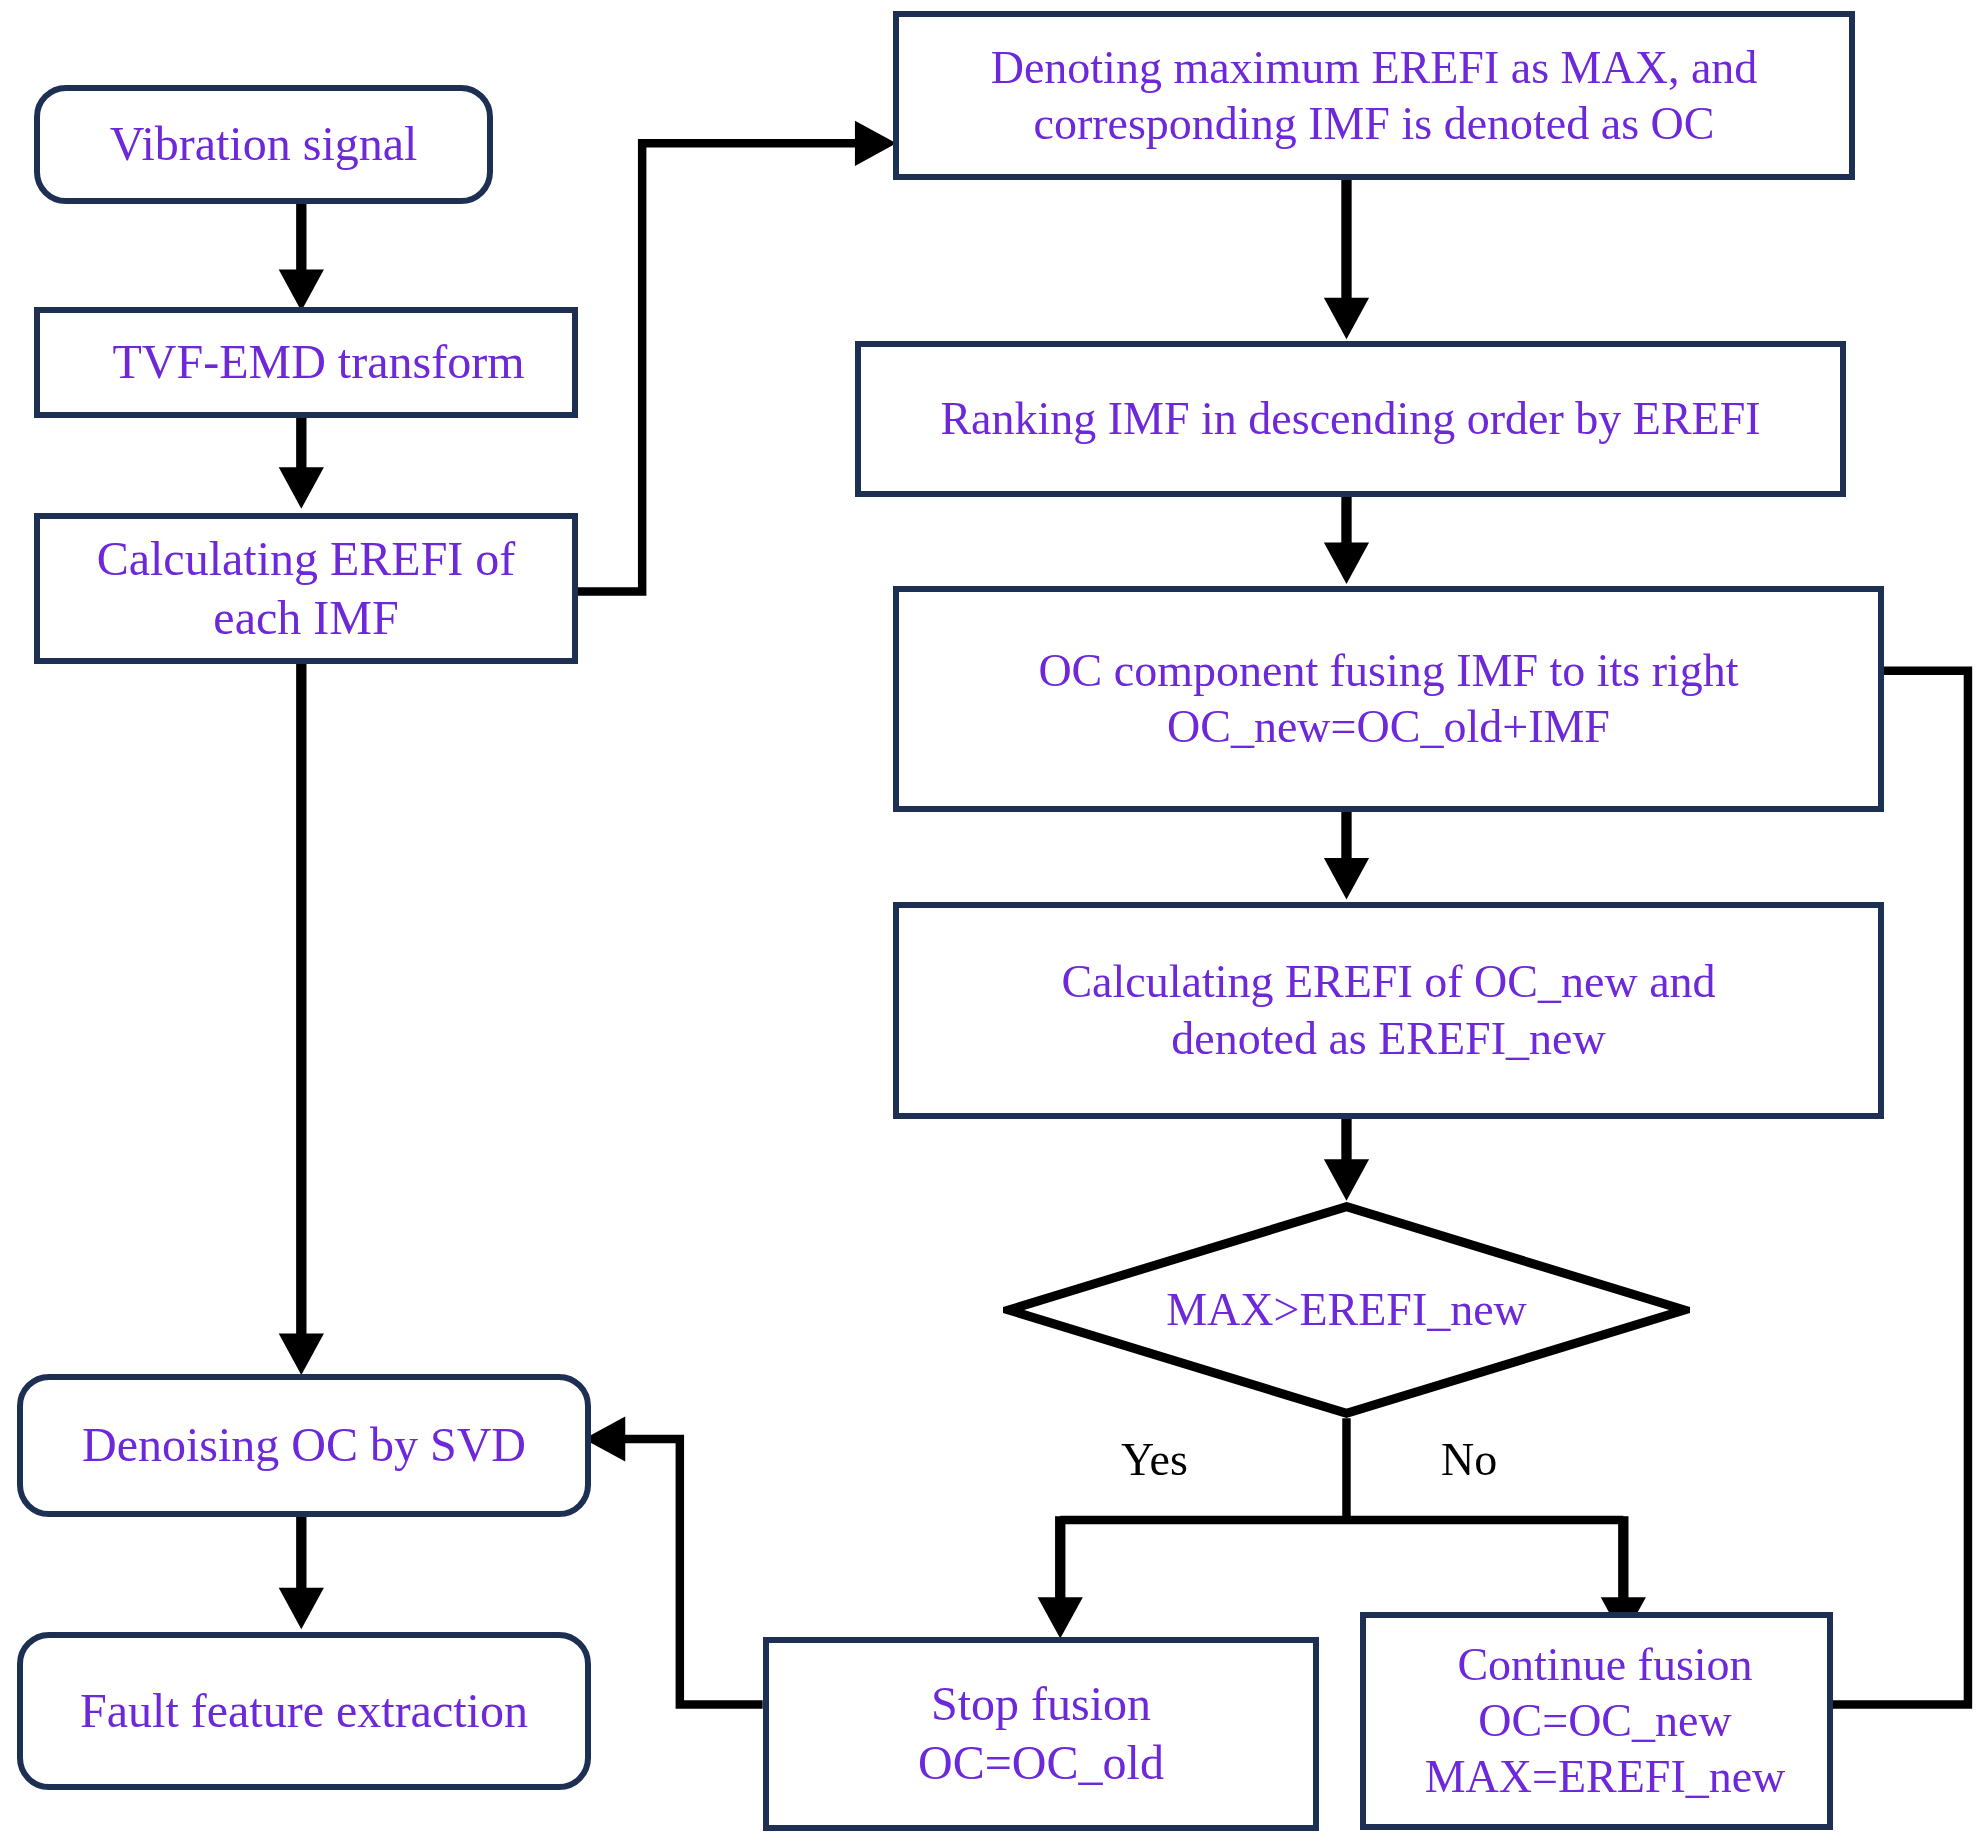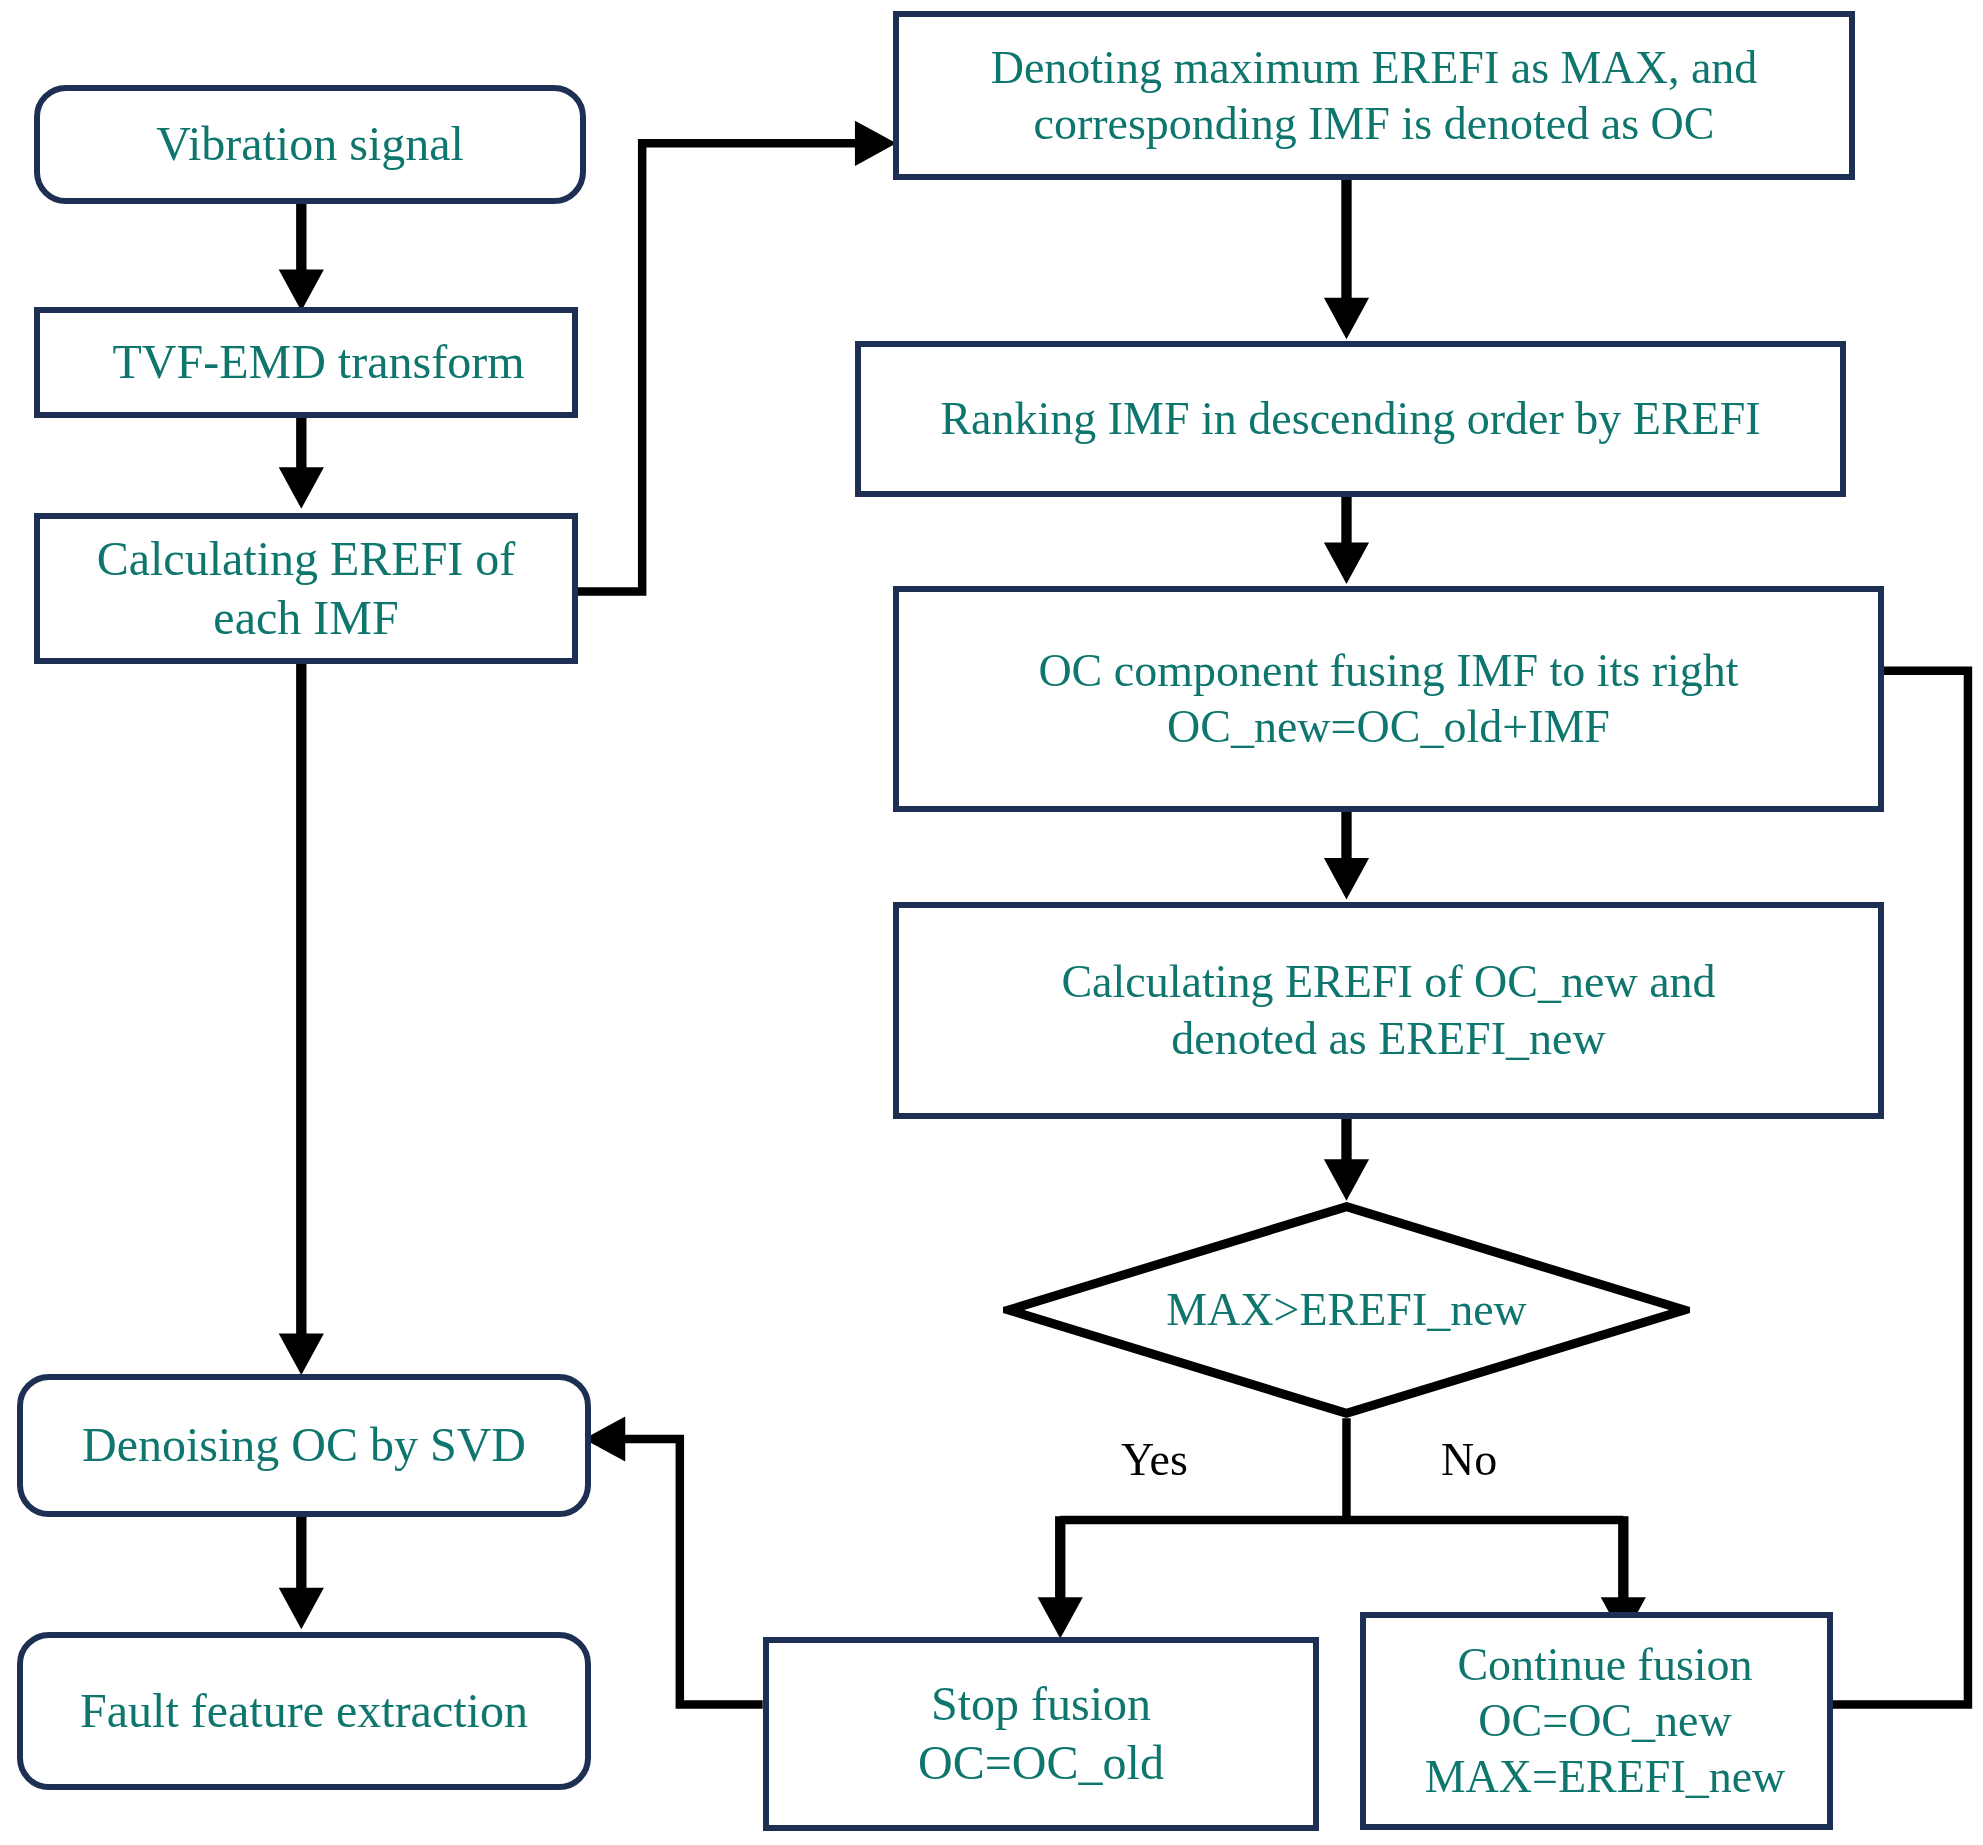--- a/index.html
+++ b/index.html
@@ -26,21 +26,21 @@
     height: 1846px;
     pointer-events: none;
   }
   .node {
     position: absolute;
     box-sizing: border-box;
     display: flex;
     align-items: center;
     justify-content: center;
     text-align: center;
-    color: #0f766e;
+    color: #6d28d9;
     background: #ffffff;
     line-height: 1.22;
     white-space: pre-line;
     z-index: 3;
   }
   .node.rect {
     border: 6.6px solid #1d2f52;
     border-radius: 0;
   }
   .node.rounded {
@@ -146,21 +146,21 @@
       <polyline points="1946,1810 2090,1810 2090,712 1990,712" fill="none" stroke="#000000" stroke-width="9"></polyline>
       <polygon points="1994,688 1994,736 1950,712" fill="#000000"></polygon>
     </g>
 
     <g>
       <line x1="320" y1="1608" x2="320" y2="1690" stroke="#000000" stroke-width="11"></line>
       <polygon points="296,1686 344,1686 320,1730" fill="#000000"></polygon>
     </g>
   </svg>
 
-  <div class="node rounded f50" style="left:34px; top:85px; width:552px; height:119px;">
+  <div class="node rounded f50" style="left:34px; top:85px; width:459px; height:119px;">
     <span>Vibration signal</span>
   </div>
 
   <div class="node rect f50" style="left:34px; top:307px; width:544px; height:111px;padding-left:25px;">
     <span>TVF-EMD transform</span>
   </div>
 
   <div class="node rect f50" style="left:34px; top:513px; width:544px; height:151px;align-items:center;">
     <span>Calculating EREFI of
 each IMF</span>

